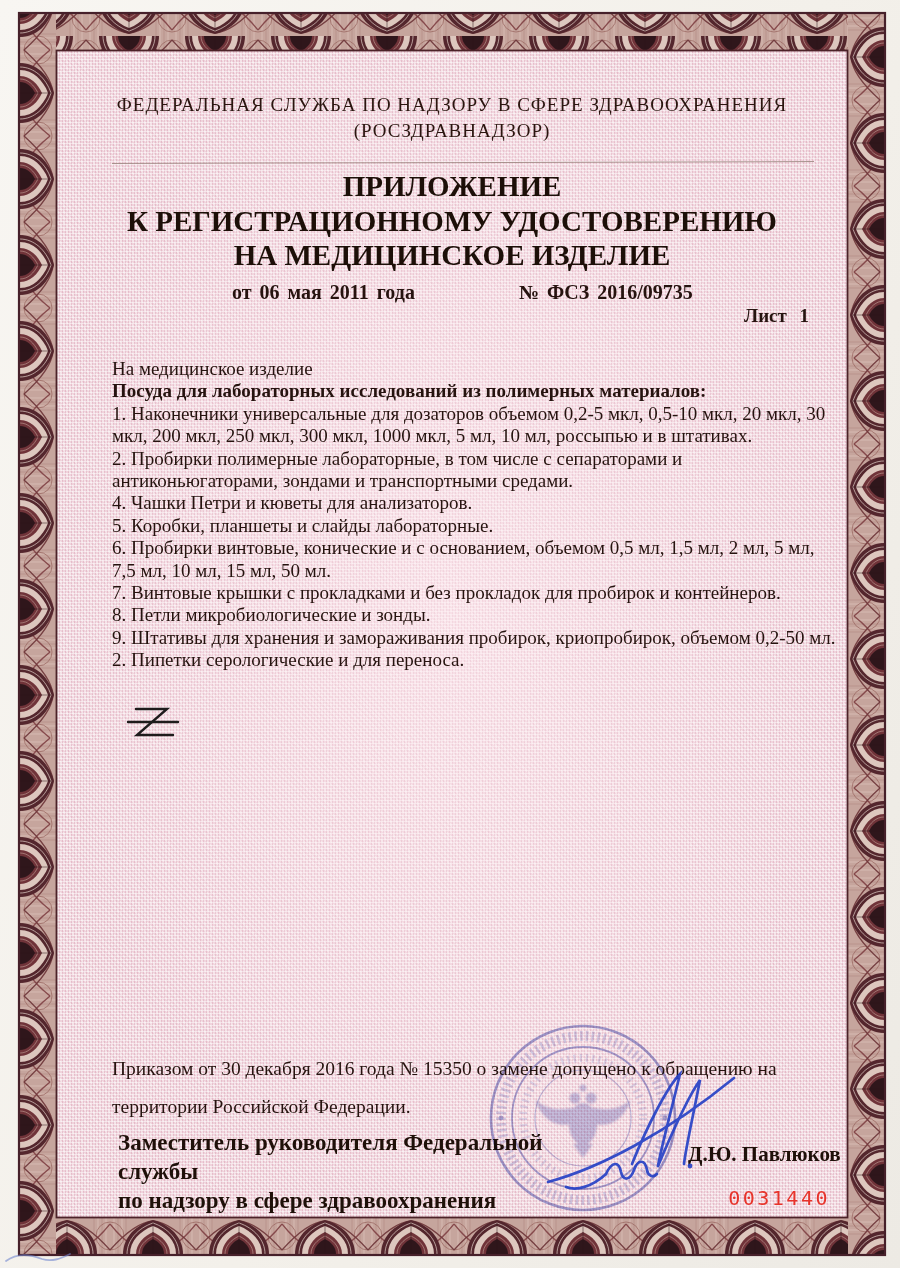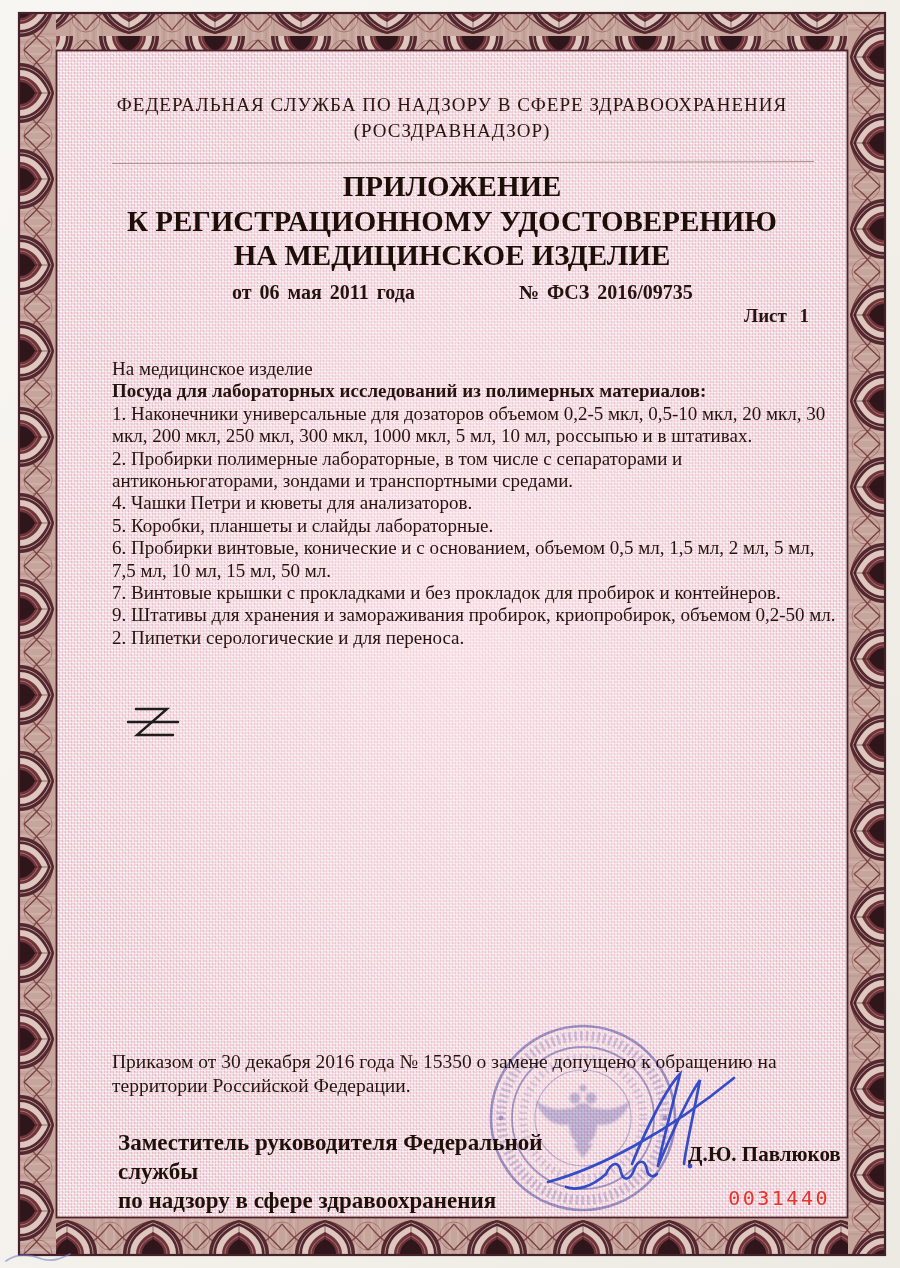--- a/index.html
+++ b/index.html
@@ -30,21 +30,21 @@
   .agency{left:56px;top:92px;width:792px;font-size:19px;line-height:26px;letter-spacing:1px;color:#2b150f;}
   .divider{position:absolute;z-index:3;left:112px;top:162px;width:702px;height:1px;background:#9c8680;opacity:.85;transform:rotate(-0.15deg);}
   .doc-title{left:56px;top:169px;width:792px;font-size:29px;line-height:34.5px;font-weight:bold;color:#1d0f08;}
   .issue-date{left:232px;top:281px;font-size:20px;font-weight:bold;word-spacing:3px;}
   .reg-number{left:519px;top:281px;font-size:20px;font-weight:bold;word-spacing:3px;}
   .sheet{left:744px;top:305px;font-size:19px;font-weight:bold;word-spacing:8px;text-align:center;}
 
   .body-text{left:112px;top:358px;width:725px;font-size:19px;line-height:22.4px;}
   .body-text .line{margin:0;}
 
-  .order-note{left:112px;top:1050px;width:718px;font-size:19.5px;line-height:24px;}
+  .order-note{left:112px;top:1050px;width:718px;font-size:19.5px;line-height:38px;}
   .signer-pos{left:118px;top:1128px;width:500px;font-size:23px;line-height:29px;font-weight:bold;color:#1f1009;}
   .signer-name{left:688px;top:1142px;font-size:21px;font-weight:bold;color:#1f1009;}
   .serial{left:690px;top:1186px;width:140px;text-align:right;
     font-family:"DejaVu Sans Mono",monospace;font-size:20px;letter-spacing:2.5px;color:#e7342b;}
 
   .seal-svg{position:absolute;left:487px;top:1022px;z-index:4;mix-blend-mode:multiply;opacity:.82;}
   .sig-svg{position:absolute;left:538px;top:1066px;z-index:5;}
   .endmark-svg{position:absolute;left:124px;top:700px;z-index:3;}
   .scribble-svg{position:absolute;left:2px;top:1248px;z-index:3;}
 </style>
@@ -112,20 +112,21 @@
 
   <div class="txt body-text">
     <div class="line">На медицинское изделие</div>
     <div class="line bold">Посуда для лабораторных исследований из полимерных материалов:</div>
     <div class="line">1. Наконечники универсальные для дозаторов объемом 0,2-5 мкл, 0,5-10 мкл, 20 мкл, 30 мкл, 200 мкл, 250 мкл, 300 мкл, 1000 мкл, 5 мл, 10 мл, россыпью и в штативах.</div>
     <div class="line">2. Пробирки полимерные лабораторные, в том числе с сепараторами и антиконьюгаторами, зондами и транспортными средами.</div>
     <div class="line">4. Чашки Петри и кюветы для анализаторов.</div>
     <div class="line">5. Коробки, планшеты и слайды лабораторные.</div>
     <div class="line">6. Пробирки винтовые, конические и с основанием, объемом 0,5 мл, 1,5 мл, 2 мл, 5 мл, 7,5 мл, 10 мл, 15 мл, 50 мл.</div>
     <div class="line">7. Винтовые крышки с прокладками и без прокладок для пробирок и контейнеров.</div>
+    <div class="line">8. Петли микробиологические и зонды.</div>
     <div class="line">9. Штативы для хранения и замораживания пробирок, криопробирок, объемом 0,2-50 мл.</div>
     <div class="line">2. Пипетки серологические и для переноса.</div>
   </div>
 
   <svg class="endmark-svg" width="58" height="46" viewBox="0 0 58 46">
     <g fill="none" stroke="#1e1c1c" stroke-width="2.4" stroke-linecap="round">
       <path d="M12,9 H43 L13,35 H49"></path>
       <path d="M4,22 H54"></path>
     </g>
   </svg>

